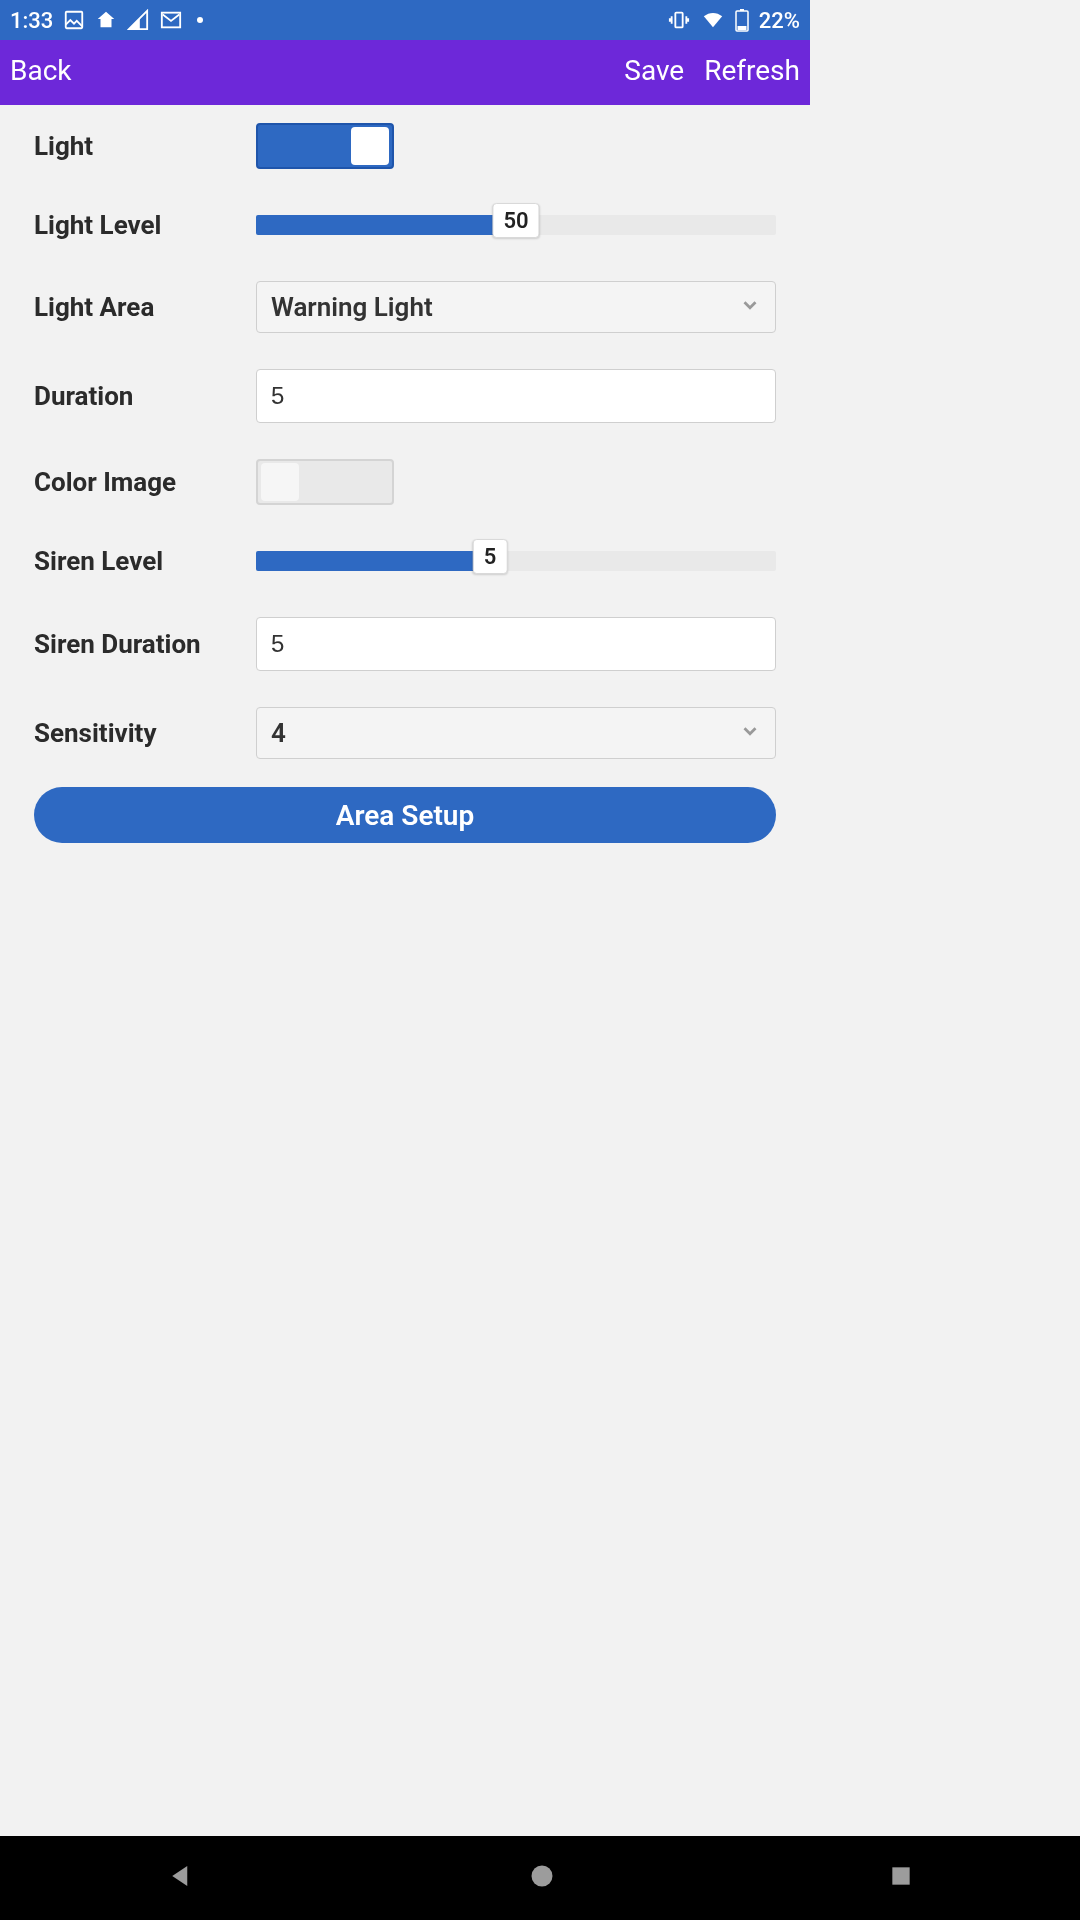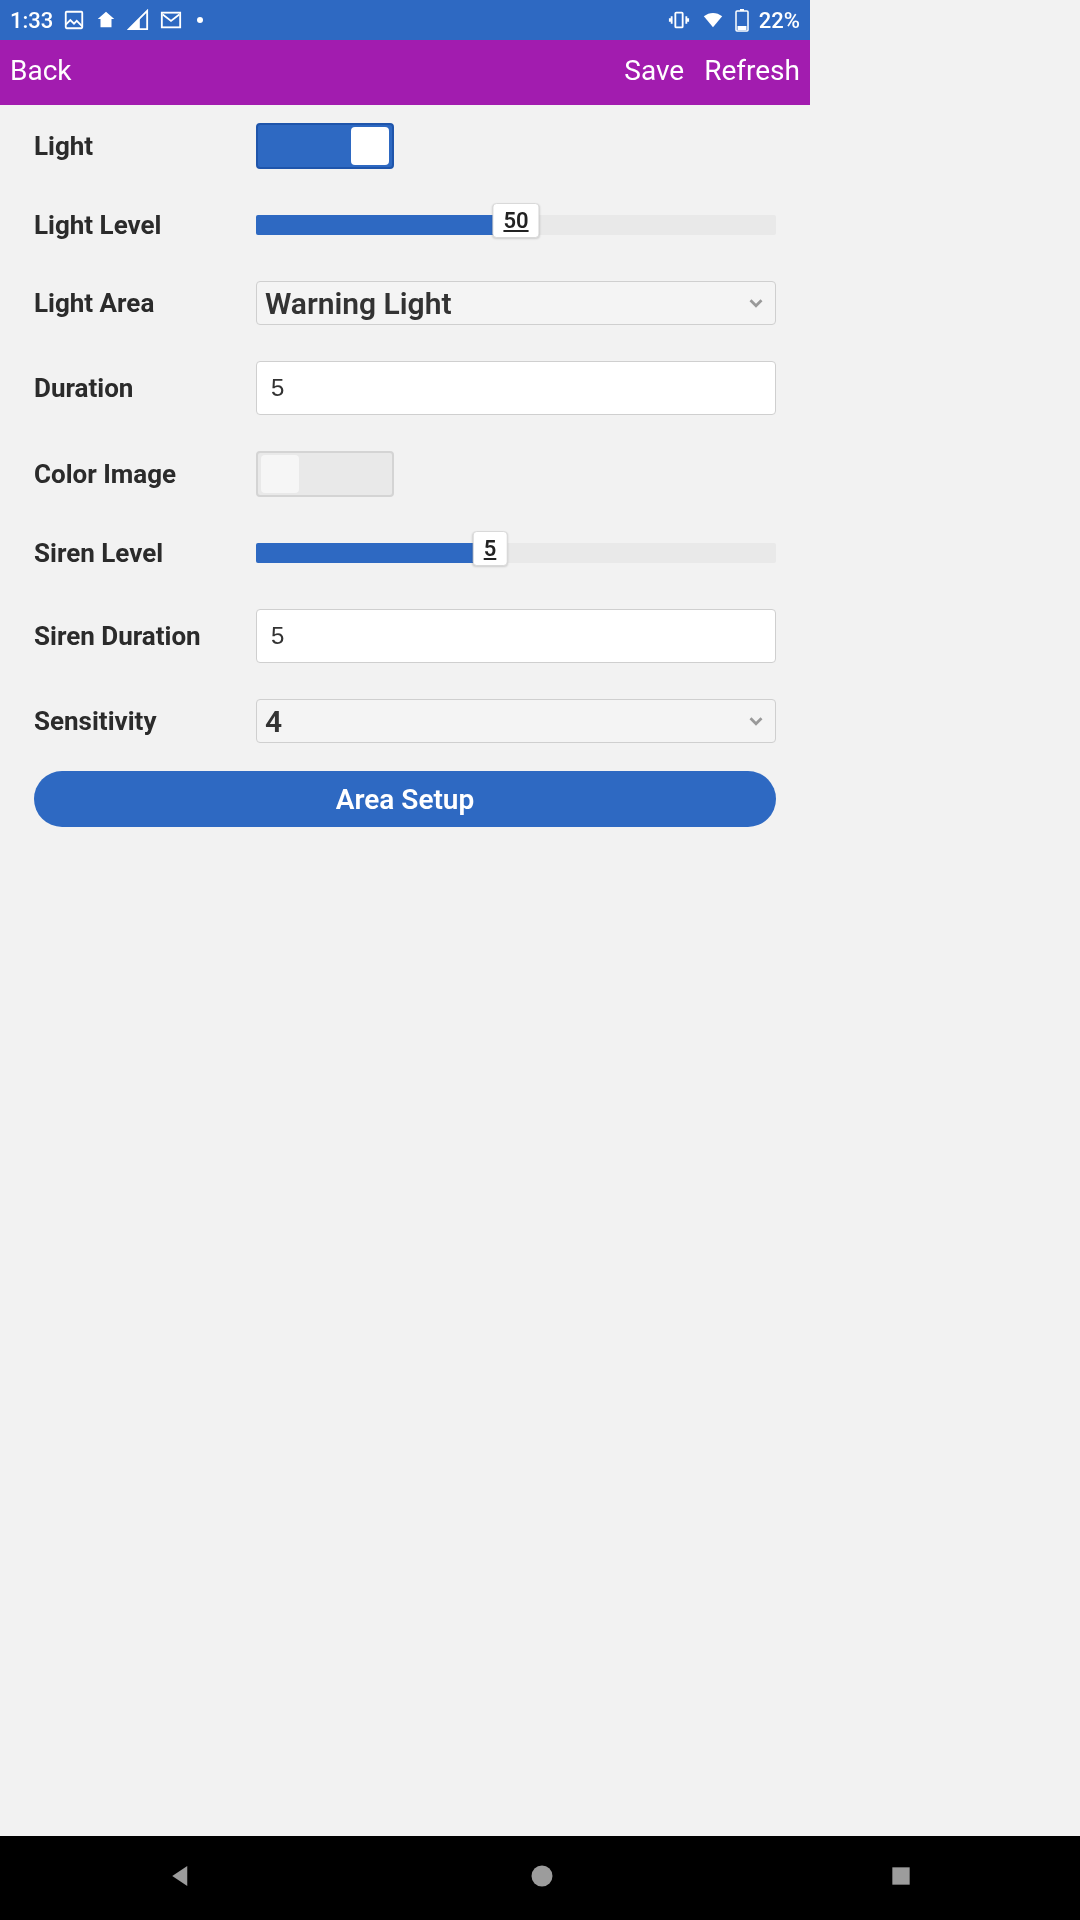--- a/index.html
+++ b/index.html
@@ -3,42 +3,42 @@
 <meta charset="utf-8">
 <style>
   * { box-sizing: border-box; margin: 0; padding: 0; }
   html, body { width: 810px; height: 1440px; font-family: Roboto, "Helvetica Neue", Arial, sans-serif; background: #f2f2f2; overflow: hidden; }
   
   .statusbar { height: 40px; background: #2e69c2; color: #fff; display: flex; align-items: center; justify-content: space-between; padding: 0 10px; font-size: 22px; font-weight: 500; gap: 24px; }
   .status-left, .status-right { display: flex; align-items: center; gap: 10px; }
   .status-left .dot { width:6px;height:6px;border-radius:50%;background:#fff;display:inline-block;margin-left:4px;}
   .sb-icon { display:inline-flex; }
   
-  .appbar { height: 65px; background: #a21caf; color: #fff; display: flex; align-items: center; justify-content: space-between; padding: 0 10px 4px 10px; font-size: 28px; }
+  .appbar { height: 65px; background: #6d28d9; color: #fff; display: flex; align-items: center; justify-content: space-between; padding: 0 10px 4px 10px; font-size: 28px; }
   .appbar .left, .appbar .right { display:flex; align-items:center; gap:20px;}
   .appbar .btn { font-size:28px; }
   
   .content { padding: 0 34px; }
   .row { display:flex; align-items:center; min-height:76px; padding:18px 0; }
   .row .label { width:222px; font-size:26px; color:#2b2b2b; font-weight:700; }
   .row .control { flex:1; }
   
   .toggle { width:138px; height:46px; border-radius:4px; position:relative; }
   .toggle.on { background:#2e69c2; border:2px solid #1f55ab; }
   .toggle.off { background:#e9e9e9; border:2px solid #d4d4d4; }
   .toggle .thumb { position:absolute; top:2px; width:38px; height:38px; border-radius:4px; }
   .toggle.on .thumb { right:3px; background:#fff; }
   .toggle.off .thumb { left:3px; background:#f6f6f6; }
   
   .slider { position:relative; height:24px; display:flex; align-items:center; }
   .track { height:20px; border-radius:2px; background:#e9e9e9; flex:1; position:relative; }
   .fill { position:absolute; left:0; top:0; bottom:0; background:#2e69c2; border-radius:2px 0 0 2px; }
-  .slider .handle { position:absolute; top:-10px; background:#fff; border:1px solid #d9d9d9; border-radius:4px; padding:4px 10px; font-size:22px; font-weight:600; color:#222; box-shadow:0 1px 2px rgba(0,0,0,.15); transform: translateX(-50%); text-decoration: underline; }
-  
-  .select { height:44px; background:#f4f4f4; border:1px solid #cfcfcf; border-radius:4px; display:flex; align-items:center; justify-content:space-between; padding:0 8px; font-size:30px; font-weight:600; color:#333; }
+  .slider .handle { position:absolute; top:-10px; background:#fff; border:1px solid #d9d9d9; border-radius:4px; padding:4px 10px; font-size:22px; font-weight:600; color:#222; box-shadow:0 1px 2px rgba(0,0,0,.15); transform: translateX(-50%); }
+  
+  .select { height:52px; background:#f4f4f4; border:1px solid #cfcfcf; border-radius:4px; display:flex; align-items:center; justify-content:space-between; padding:0 14px; font-size:26px; font-weight:600; color:#333; }
   .chevron { color:#888; }
   
   .textinput { height:54px; background:#fff; border:1px solid #cfcfcf; border-radius:4px; padding:0 14px; font-size:24px; color:#333; width:100%; }
   
   .bigbtn { margin-top:10px; height:56px; background:#2e69c2; color:#fff; border-radius:40px; display:flex; align-items:center; justify-content:center; font-size:28px; font-weight:600; }
   
   .navbar { position:absolute; bottom:0; left:0; right:0; height:84px; background:#000; display:flex; align-items:center; justify-content:space-around; }
   .nav-icon { color:#9c9c9c; }
 </style>
 </head>

